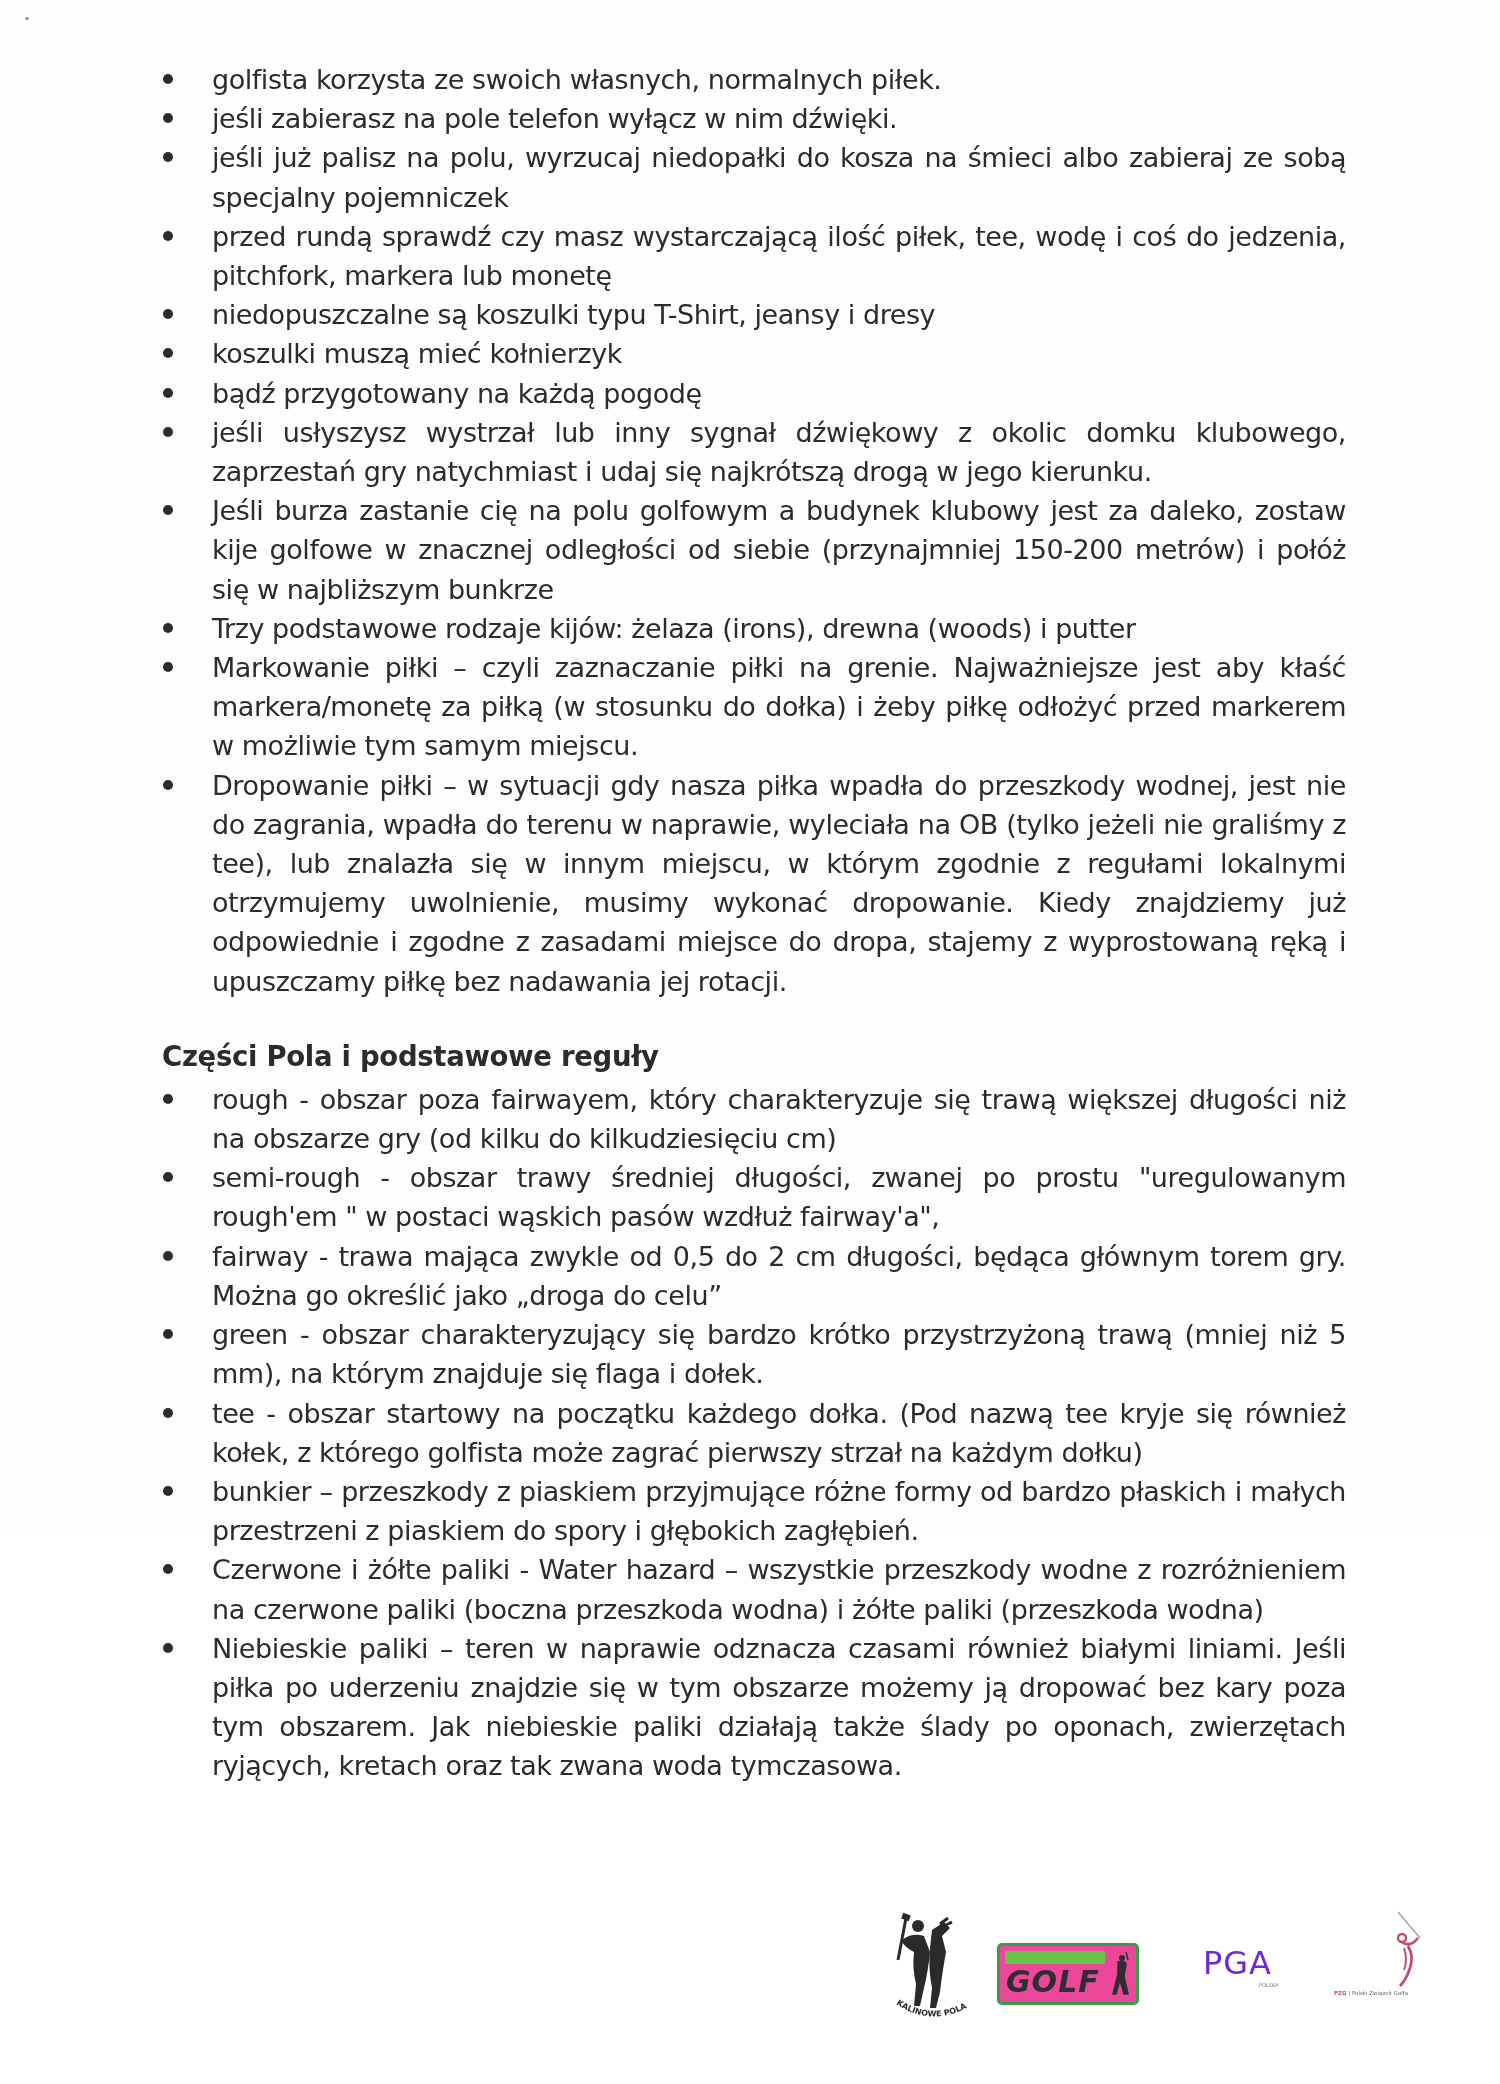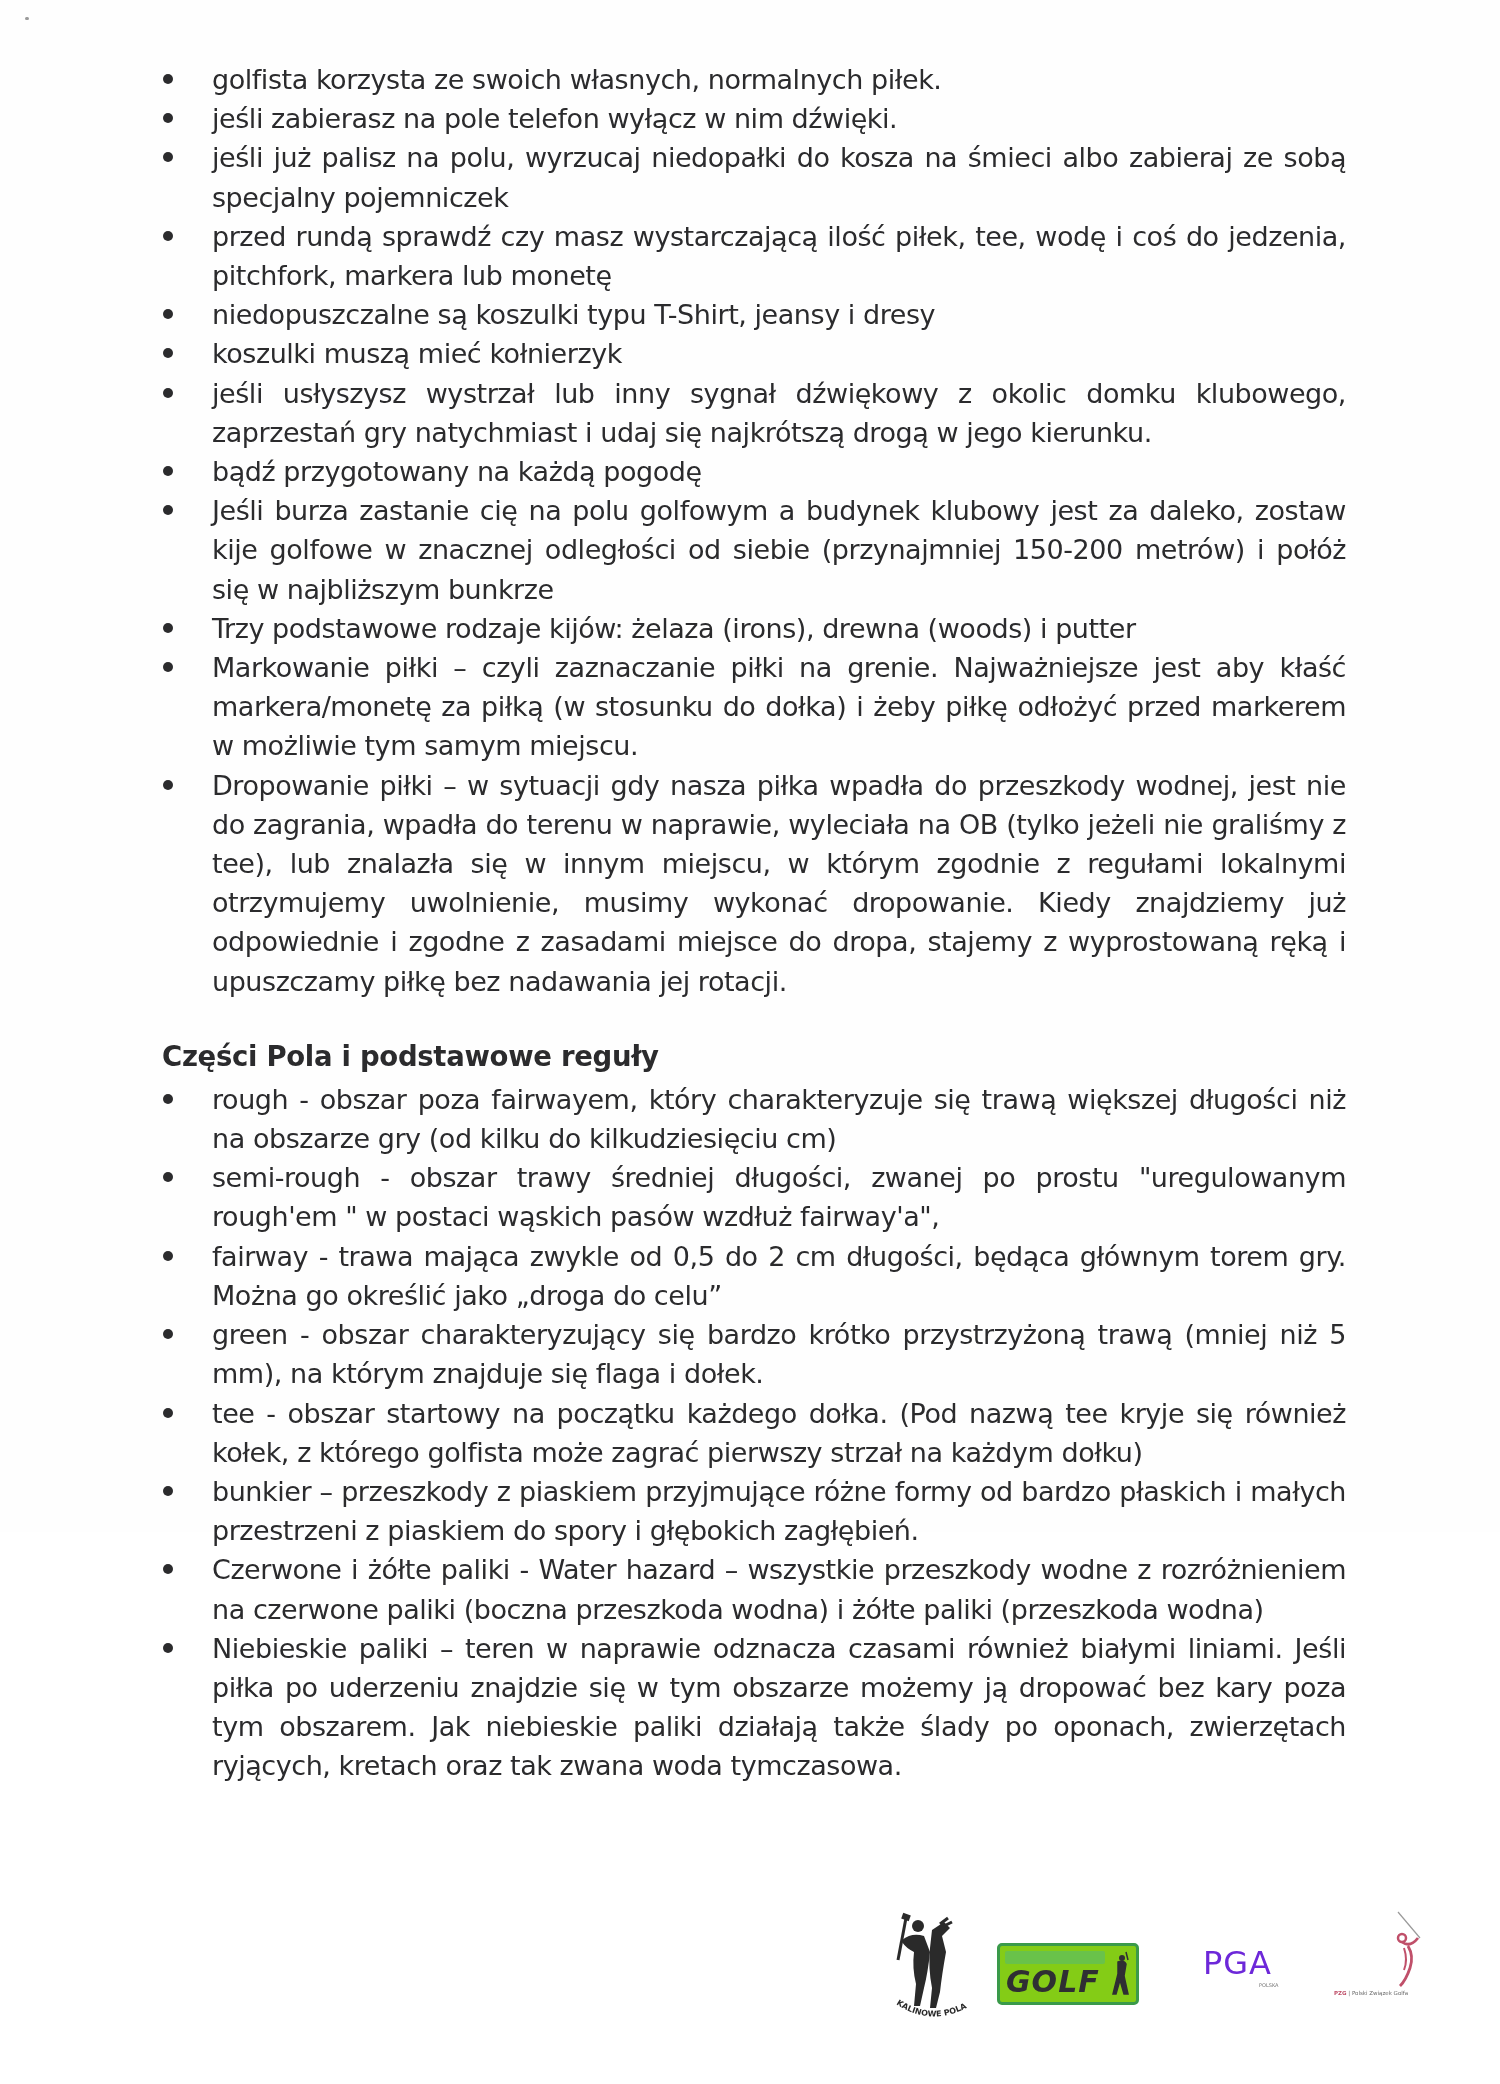--- a/index.html
+++ b/index.html
@@ -17,21 +17,21 @@
     position: absolute; left: 1px; top: 14px; width: 10px; height: 10px; border-radius: 50%;
     background: #2b2b2d;
   }
   .heading {
     font-family: "DejaVu Sans", sans-serif; font-weight: bold; font-size: 27.5px;
     line-height: 39px; margin-top: 36px; margin-bottom: 4px; color: #2b2b2d; letter-spacing: -0.3px;
   }
   .logos { position: absolute; left: 0; top: 0; width: 1500px; height: 2084px; pointer-events: none; }
   .logo { position: absolute; }
   .logo-kalinowe { left: 884px; top: 1912px; width: 100px; height: 112px; }
-  .logo-golf { left: 997px; top: 1943px; width: 142px; height: 62px; border: 3px solid #3a9a4a; border-radius: 5px; box-sizing: border-box; background: #84cc16; }
+  .logo-golf { left: 997px; top: 1943px; width: 142px; height: 62px; border: 3px solid #3a9a4a; border-radius: 5px; box-sizing: border-box; background: #ec4899; }
   .logo-golf .banner { position: absolute; left: 5px; top: 5px; width: 100px; height: 13px; background: #69c24a; border-radius: 2px; color: #ffffff; font-family: "DejaVu Sans", sans-serif; font-size: 6px; line-height: 13px; text-align: center; overflow: hidden; }
   .logo-golf .word { position: absolute; left: 6px; top: 20px; font-family: "DejaVu Sans", sans-serif; font-weight: bold; font-size: 30px; line-height: 32px; color: #2f2f33; letter-spacing: 1px; font-style: italic; }
   .logo-golf svg { position: absolute; right: 4px; top: 4px; }
   .logo-pga { left: 1203px; top: 1945px; width: 90px; height: 50px; }
   .logo-pga .word { font-family: "DejaVu Sans", sans-serif; font-size: 32px; line-height: 36px; color: #6d28d9; letter-spacing: 1px; }
   .logo-pga .sub { position: absolute; left: 56px; top: 37px; font-family: "DejaVu Sans", sans-serif; font-size: 5px; color: #777; }
   .logo-pzg { left: 1330px; top: 1908px; width: 120px; height: 100px; }
   .logo-pzg .caption { position: absolute; left: 4px; top: 82px; font-family: "DejaVu Sans", sans-serif; font-size: 5.5px; color: #6a6a6a; white-space: nowrap; }
   .logo-pzg .caption .abbr { color: #c0506a; font-weight: bold; }
 </style>
@@ -42,22 +42,22 @@
   <div class="speck"></div>
 
   <div class="content">
     <ul class="rules">
       <li><span class="bullet"></span><span>golfista korzysta ze swoich własnych, normalnych piłek.</span></li>
       <li><span class="bullet"></span><span>jeśli zabierasz na pole telefon wyłącz w nim dźwięki.</span></li>
       <li><span class="bullet"></span><span>jeśli już palisz na polu, wyrzucaj niedopałki do kosza na śmieci albo zabieraj ze sobą specjalny pojemniczek</span></li>
       <li><span class="bullet"></span><span>przed rundą sprawdź czy masz wystarczającą ilość piłek, tee, wodę i coś do jedzenia, pitchfork, markera lub monetę</span></li>
       <li><span class="bullet"></span><span>niedopuszczalne są koszulki typu T-Shirt, jeansy i dresy</span></li>
       <li><span class="bullet"></span><span>koszulki muszą mieć kołnierzyk</span></li>
+      <li><span class="bullet"></span><span>bądź przygotowany na każdą pogodę</span></li>
       <li><span class="bullet"></span><span>jeśli usłyszysz wystrzał lub inny sygnał dźwiękowy z okolic domku klubowego, zaprzestań gry natychmiast i udaj się najkrótszą drogą w jego kierunku.</span></li>
-      <li><span class="bullet"></span><span>bądź przygotowany na każdą pogodę</span></li>
       <li><span class="bullet"></span><span>Jeśli burza zastanie cię na polu golfowym a budynek klubowy jest za daleko, zostaw kije golfowe w znacznej odległości od siebie (przynajmniej 150-200 metrów) i połóż się w najbliższym bunkrze</span></li>
       <li><span class="bullet"></span><span>Trzy podstawowe rodzaje kijów: żelaza (irons), drewna (woods) i putter</span></li>
       <li><span class="bullet"></span><span>Markowanie piłki – czyli zaznaczanie piłki na grenie. Najważniejsze jest aby kłaść markera/monetę za piłką (w stosunku do dołka) i żeby piłkę odłożyć przed markerem w możliwie tym samym miejscu.</span></li>
       <li><span class="bullet"></span><span>Dropowanie piłki – w sytuacji gdy nasza piłka wpadła do przeszkody wodnej, jest nie do zagrania, wpadła do terenu w naprawie, wyleciała na OB (tylko jeżeli nie graliśmy z tee), lub znalazła się w innym miejscu, w którym zgodnie z regułami lokalnymi otrzymujemy uwolnienie, musimy wykonać dropowanie. Kiedy znajdziemy już odpowiednie i zgodne z zasadami miejsce do dropa, stajemy z wyprostowaną ręką i upuszczamy piłkę bez nadawania jej rotacji.</span></li>
     </ul>
 
     <h2 class="heading">Części Pola i podstawowe reguły</h2>
 
     <ul class="rules">
       <li><span class="bullet"></span><span>rough - obszar poza fairwayem, który charakteryzuje się trawą większej długości niż na obszarze gry (od kilku do kilkudziesięciu cm)</span></li>

